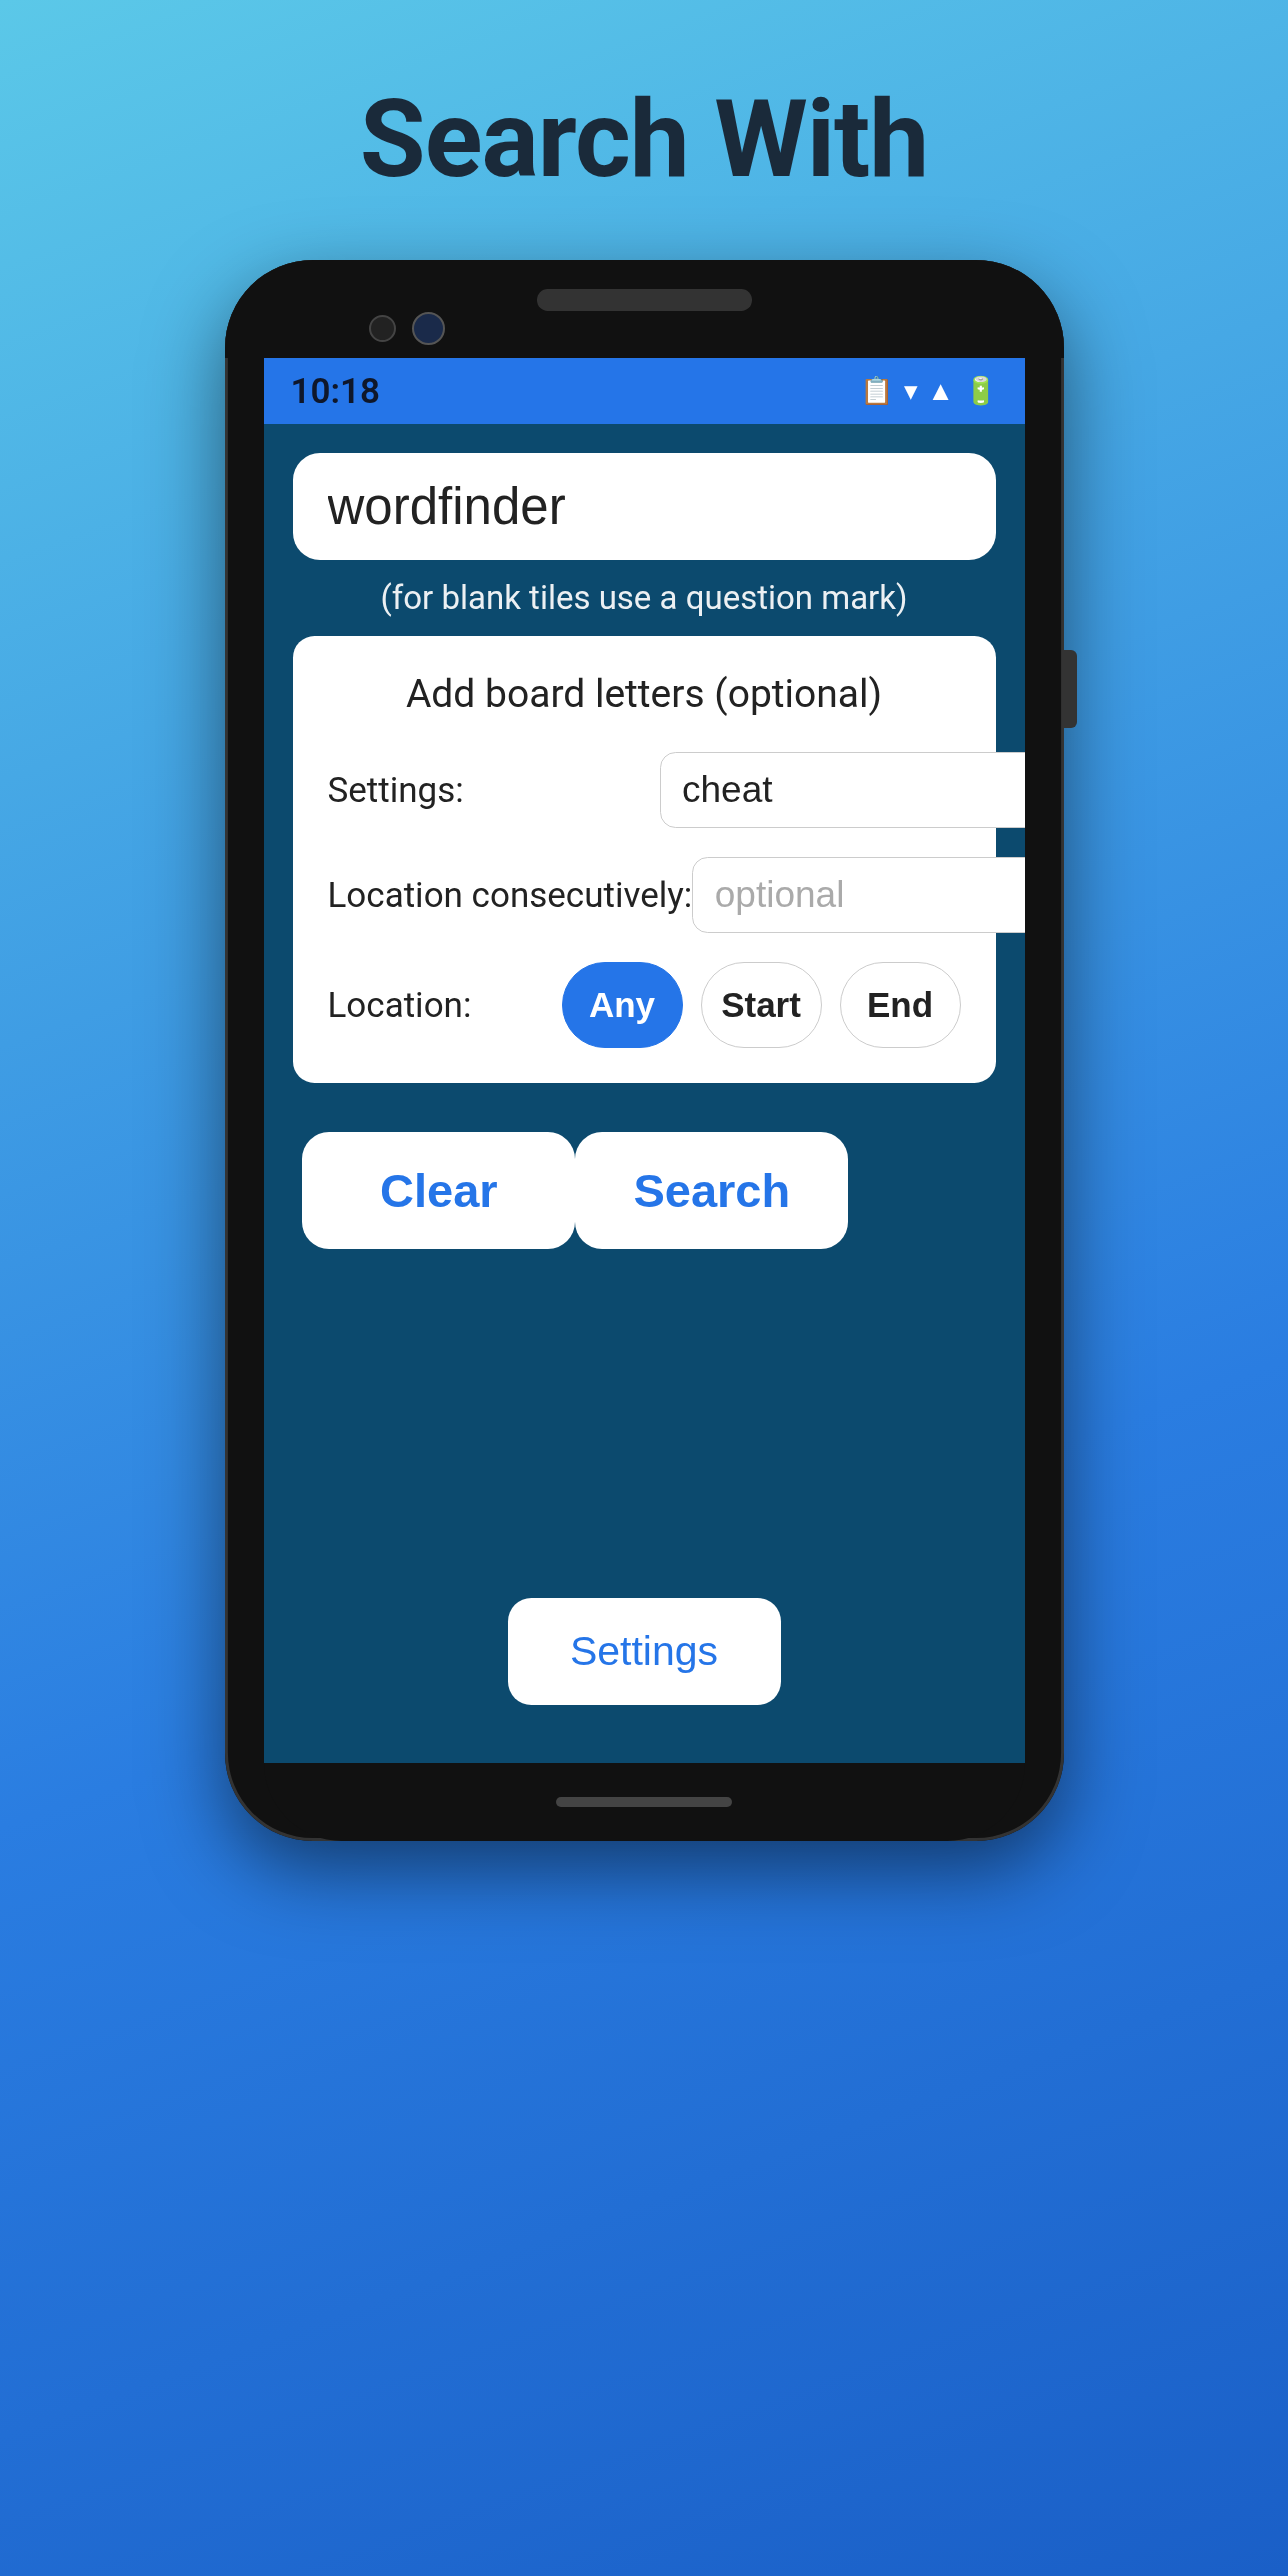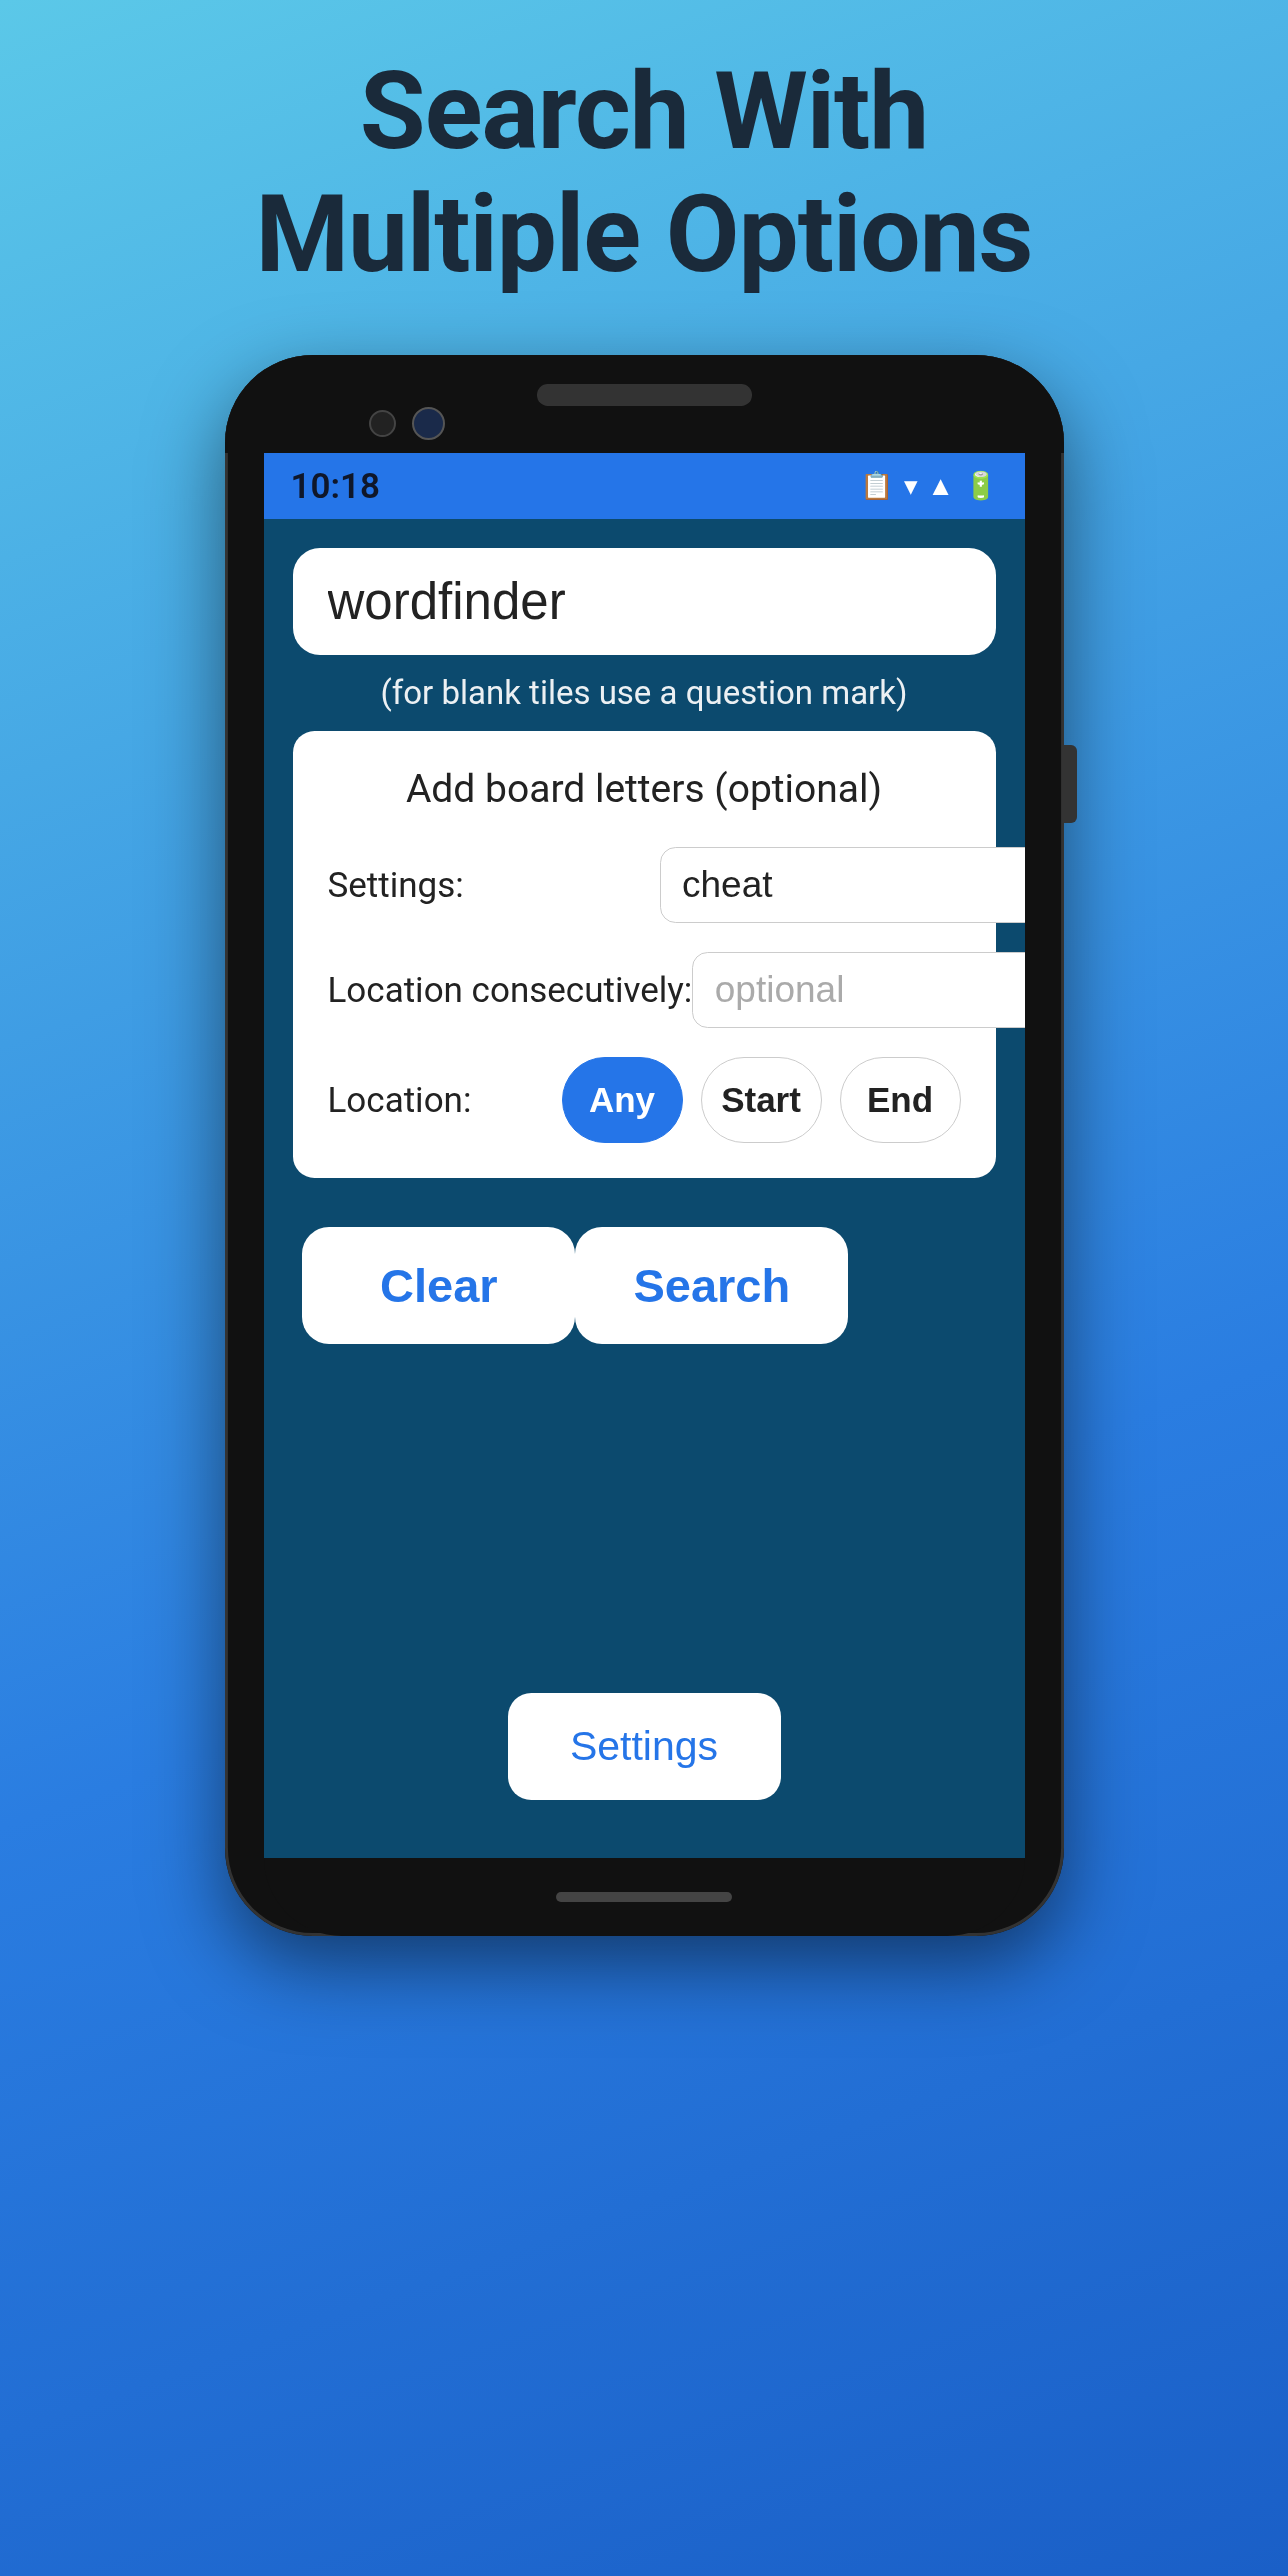--- a/index.html
+++ b/index.html
@@ -9,21 +9,21 @@
       height: 2576px;
       background: linear-gradient(160deg, #5bc8e8 0%, #2a7de1 60%, #1a5fc7 100%);
       display: flex;
       flex-direction: column;
       align-items: center;
       font-family: 'Roboto', Arial, sans-serif;
       overflow: hidden;
     }
 
     .page-title {
-      margin-top: 50px;
+      margin-top: 78px;
       text-align: center;
       font-size: 107px;
       font-weight: 700;
       color: #1a2a3a;
       line-height: 1.15;
       letter-spacing: -1px;
       padding: 0 59px;
     }
 
     
@@ -317,21 +317,20 @@
       height: 78px;
       background: #333;
       border-radius: 0 5.9px 5.9px 0;
     }
   </style>
 </head>
 <body>
 
 <div class="page-title">
   <span>Search With</span><br>
-  <span>Multiple Options</span>
 </div>
 
 <div class="phone-frame">
 
   <div class="phone-top-bar">
     <div class="phone-speaker"></div>
     <div class="phone-camera-left"></div>
     <div class="phone-camera-right"></div>
   </div>
 

